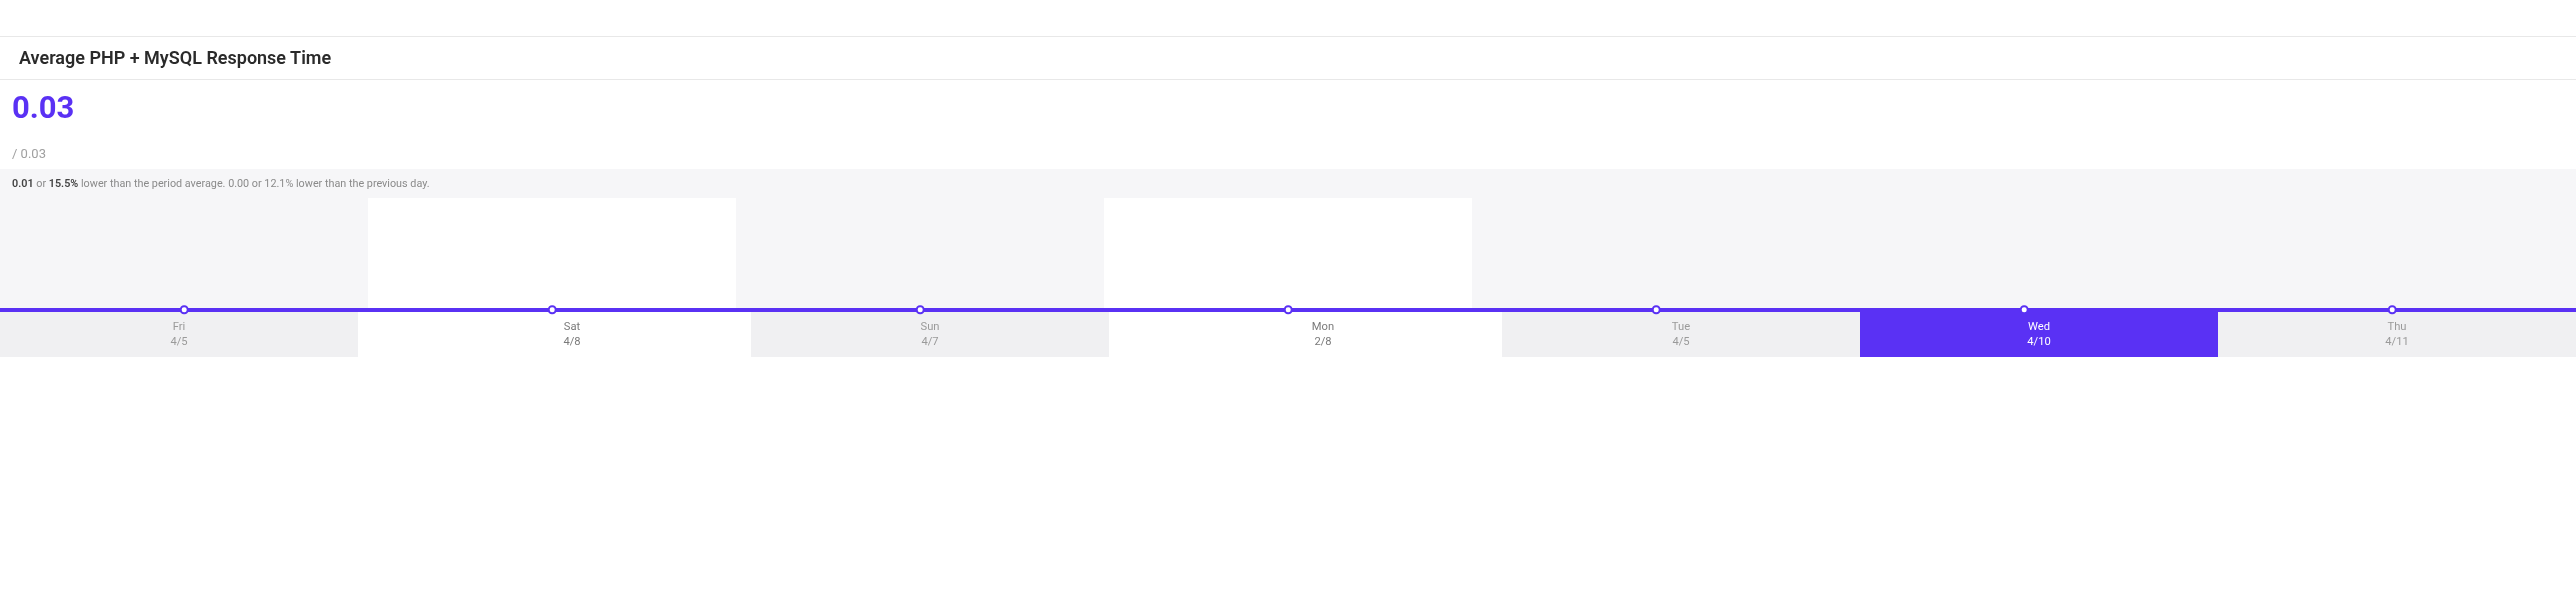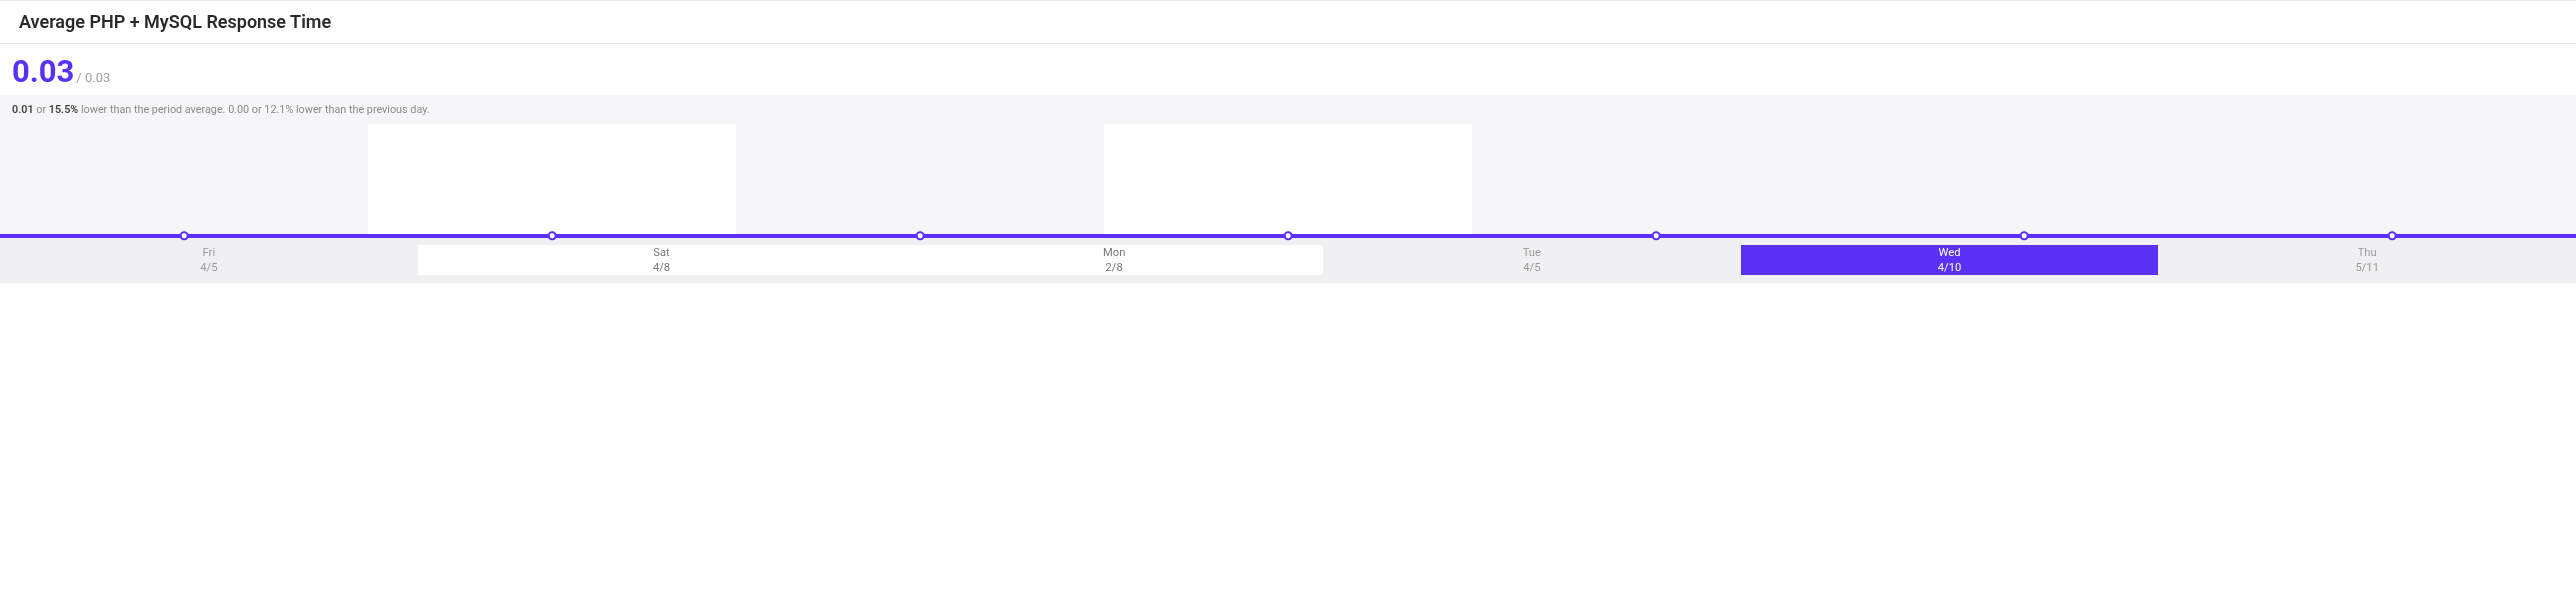--- a/index.html
+++ b/index.html
@@ -7,36 +7,38 @@
       padding: 0;
       box-sizing: border-box;
     }
     body {
       font-family: -apple-system, BlinkMacSystemFont, "Segoe UI", Roboto, Helvetica, Arial, sans-serif;
       background: #fff;
       color: #333;
     }
     .container {
       width: 100%;
+      margin-top: 36px;
     }
     .header {
       border-top: 0.9px solid #e8e8e8;
       border-bottom: 0.9px solid #e8e8e8;
       padding: 10.3px 19px;
     }
     .title {
       font-size: 18px;
       font-weight: 600;
       color: #2a2a2a;
     }
     .metrics {
       padding: 12px 12px 8.6px 12px;
       display: flex;
       align-items: baseline;
-      gap: 2px;
+      gap: 23px;
+      flex-direction: column;
     }
     .metric-primary {
       font-size: 31px;
       font-weight: 700;
       color: #5a31f4;
       line-height: 1;
     }
     .metric-secondary {
       font-size: 13px;
       color: #a0a0a0;
@@ -91,21 +93,20 @@
       height: 8.6px;
       border-radius: 50%;
       background: #fff;
       border: 2.2px solid #5a31f4;
       z-index: 3;
     }
     .axis-row {
       display: flex;
       height: 45px;
       background: #f0f0f2;
-      align-items: center;
     }
     .axis-col {
       flex: 1;
       display: flex;
       flex-direction: column;
       align-items: center;
       justify-content: center;
       font-size: 11.2px;
       color: #9a9a9a;
       line-height: 1.35;
@@ -174,32 +175,36 @@
 
   <div class="axis-row" id="axis-row">
       <div class="axis-col">
         <div class="axis-day">Fri</div>
         <div class="axis-date">4/5</div>
       </div>
       <div class="axis-col light">
         <div class="axis-day">Sat</div>
         <div class="axis-date">4/8</div>
       </div>
+      <div class="axis-col">
+        <div class="axis-day">Sun</div>
+        <div class="axis-date">4/7</div>
+      </div>
       <div class="axis-col light">
         <div class="axis-day">Mon</div>
         <div class="axis-date">2/8</div>
       </div>
       <div class="axis-col">
         <div class="axis-day">Tue</div>
         <div class="axis-date">4/5</div>
       </div>
       <div class="axis-col active">
         <div class="axis-day">Wed</div>
         <div class="axis-date">4/10</div>
       </div>
       <div class="axis-col">
         <div class="axis-day">Thu</div>
-        <div class="axis-date">5/11</div>
+        <div class="axis-date">4/11</div>
       </div>
     </div>
 
 </div>
 
 
 </body></html>

